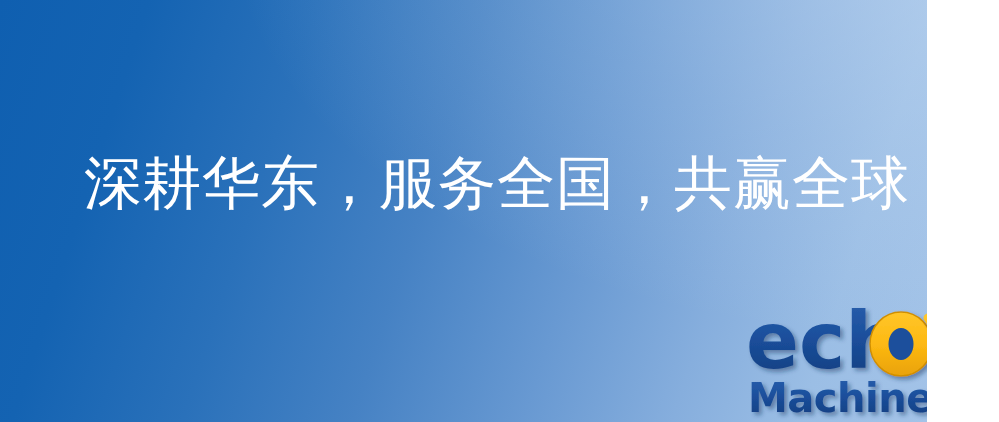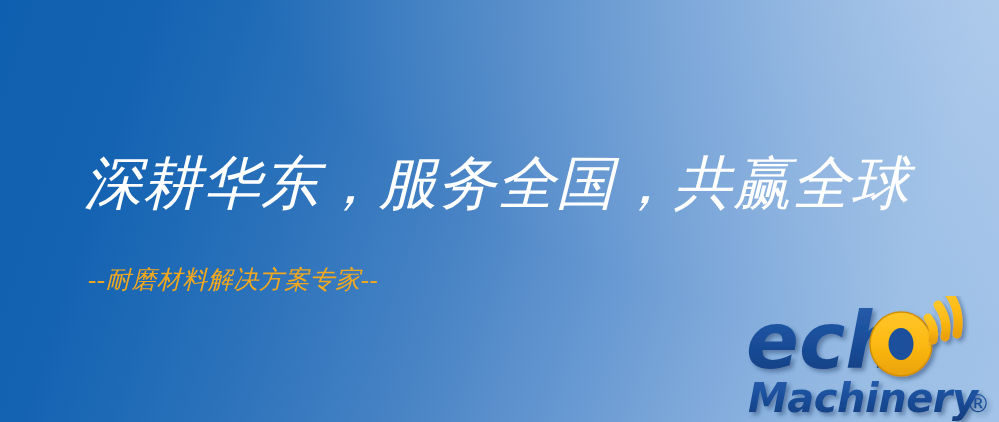--- a/index.html
+++ b/index.html
@@ -2,36 +2,35 @@
 <html><head>
 <meta charset="utf-8">
 <style>
   html, body {
     margin: 0;
     padding: 0;
     background: #ffffff;
   }
   #banner {
     position: relative;
-    width: 999px;
+    width: 927px;
     height: 422px;
     overflow: hidden;
     font-family: "Liberation Serif", "DejaVu Serif", serif;
     
     background:
       linear-gradient(108deg,
         #0f5fb0 0%,
         #1463b2 14%,
         #2a71ba 30%,
         #4682c4 46%,
         #6899d2 62%,
         #86aedd 76%,
         #9bbee5 88%,
         #a3c3e8 100%);
-    font-style: italic;
   }
   
   #banner::after {
     content: "";
     position: absolute;
     inset: 0;
     background: radial-gradient(ellipse 120% 150% at 104% -18%,
                 rgba(198,219,243,0.55) 0%,
                 rgba(198,219,243,0.22) 36%,
                 rgba(198,219,243,0.0) 66%);
@@ -75,21 +74,20 @@
   }
   .logo svg { display: block; }
 </style>
 </head>
 <body>
 
 <div id="banner">
 
   <div class="headline">深耕华东，服务全国，共赢全球</div>
 
-  <div class="subtitle">--耐磨材料解决方案专家--</div>
 
   <div class="logo">
     <svg viewBox="0 0 253 126" width="253" height="126" xmlns="http://www.w3.org/2000/svg">
       <defs>
         <filter id="dshadow" x="-25%" y="-25%" width="160%" height="160%">
           <feDropShadow dx="3" dy="3" stdDeviation="2.2" flood-color="#14365f" flood-opacity="0.45"></feDropShadow>
         </filter>
         <linearGradient id="blueGrad" x1="0" y1="0" x2="0" y2="1">
           <stop offset="0%" stop-color="#2a60ae"></stop>
           <stop offset="45%" stop-color="#1b4f9c"></stop>

